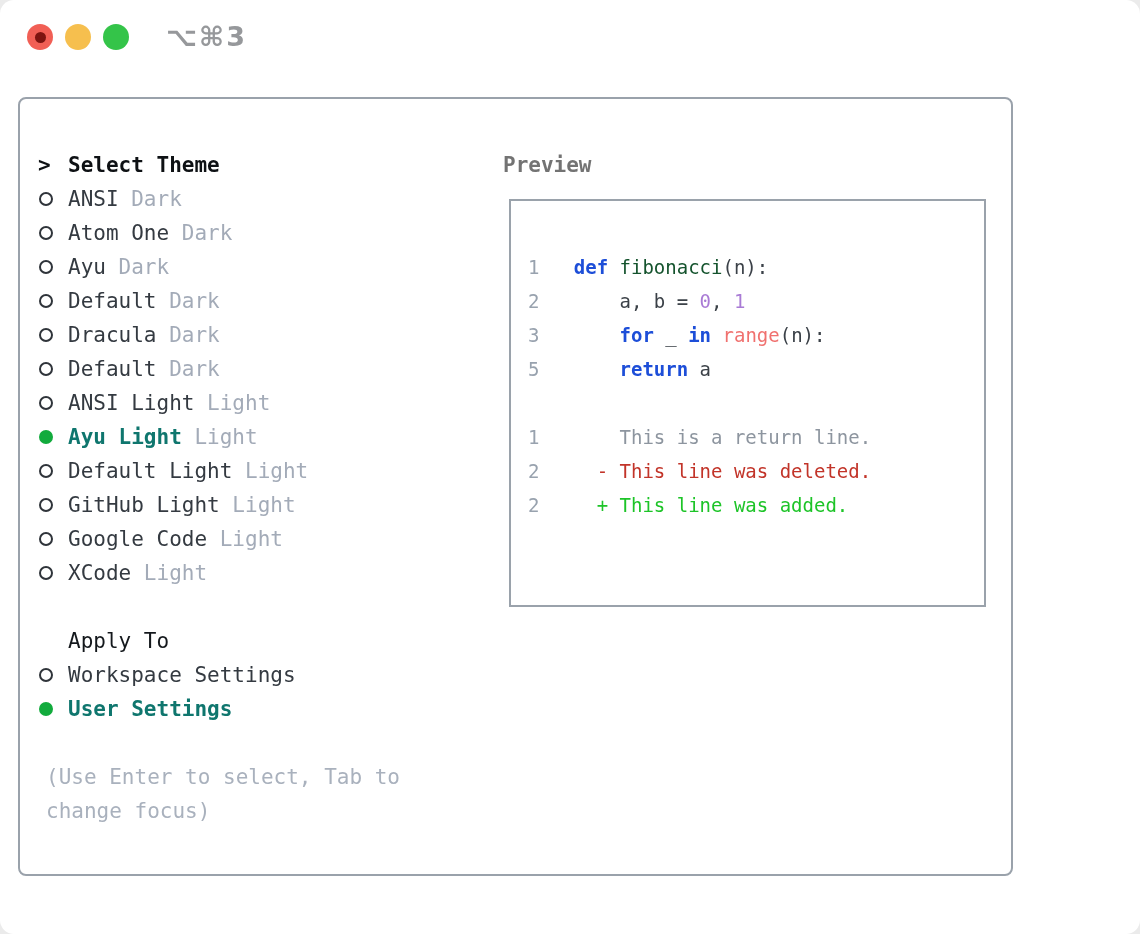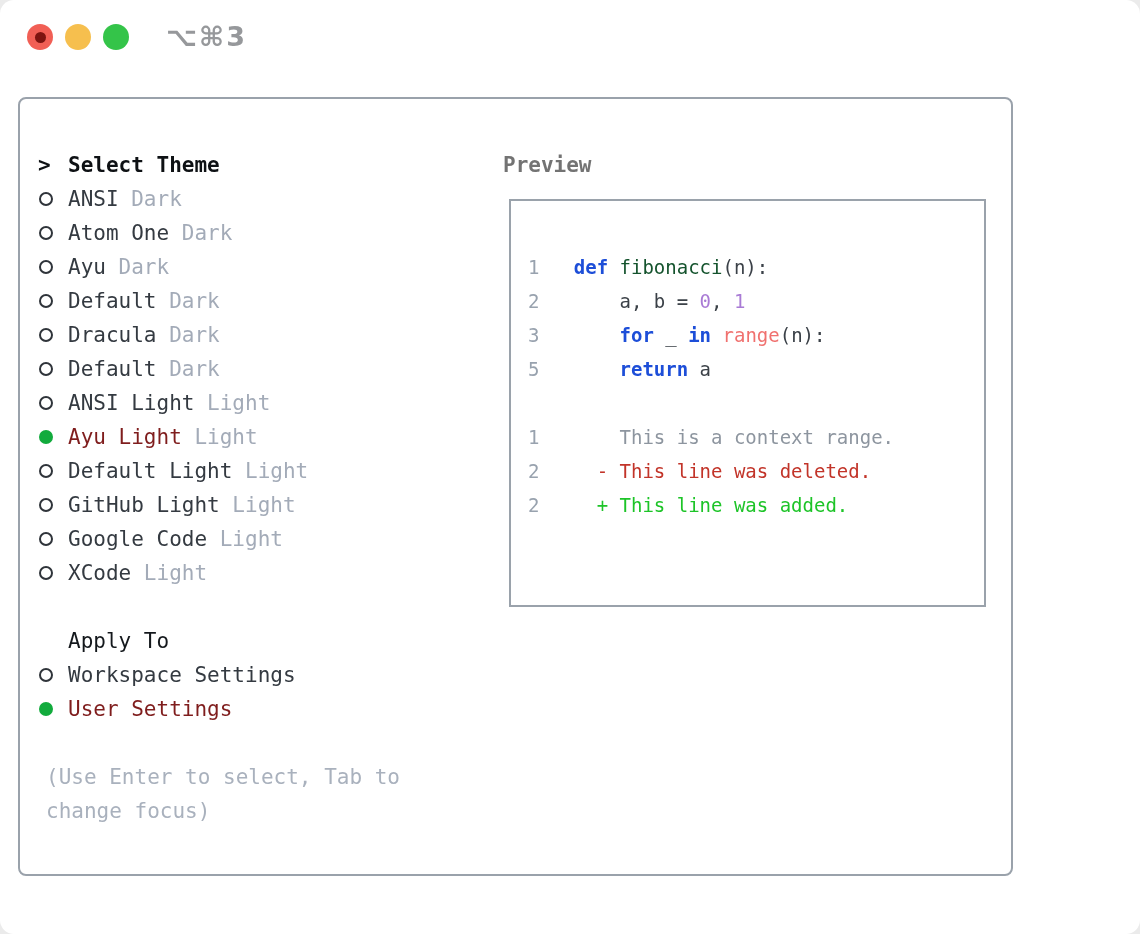--- a/index.html
+++ b/index.html
@@ -32,21 +32,21 @@
   
   .left-col{position:absolute;left:18px;top:49px;width:440px;}
   .row{display:flex;align-items:center;height:34px;font-size:21px;}
   .row span{white-space:pre;}
   .marker{width:30px;display:flex;align-items:center;flex:none;}
   .cursor{color:#0e1114;font-weight:bold;}
   .h-label{color:#0e1114;font-weight:bold;}
   .radio{width:14px;height:14px;border-radius:50%;border:2px solid #2f343a;box-sizing:border-box;margin-left:1px;}
   .radio.on{background:#12ab3d;border-color:#12ab3d;}
   .t-name{color:#343a41;}
-  .t-name.sel{color:#7f1d1d;}
+  .t-name.sel{color:#0f766e;font-weight:bold;}
   .t-variant{color:#a3abb8;}
   .apply-label{color:#14181c;}
   .spacer{height:34px;}
   .hint{
     width:400px;margin-left:8px;font-size:21px;line-height:34px;color:#a9b1bd;
     word-wrap:break-word;
   }
   
   .preview-label{
     position:absolute;left:483px;top:49px;height:34px;line-height:34px;
@@ -180,20 +180,20 @@
 
     <div class="preview-label">Preview</div>
 
     <div class="preview-box">
       <div class="code" id="code-lines">
           <div class="cl"><span class="lineno">1</span><span class="seg-kw">def</span><span class="seg-pl"> </span><span class="seg-fn">fibonacci</span><span class="seg-pl">(n):</span></div>
           <div class="cl"><span class="lineno">2</span><span class="seg-pl">    a, b = </span><span class="seg-numlit">0</span><span class="seg-pl">, </span><span class="seg-numlit">1</span></div>
           <div class="cl"><span class="lineno">3</span><span class="seg-pl">    </span><span class="seg-kw">for</span><span class="seg-pl"> _ </span><span class="seg-kw">in</span><span class="seg-pl"> </span><span class="seg-call">range</span><span class="seg-pl">(n):</span></div>
           <div class="cl"><span class="lineno">5</span><span class="seg-pl">    </span><span class="seg-kw">return</span><span class="seg-pl"> a</span></div>
           <div class="cl"><span class="lineno"></span></div>
-          <div class="cl"><span class="lineno">1</span><span class="seg-ctx">    This is a context range.</span></div>
+          <div class="cl"><span class="lineno">1</span><span class="seg-ctx">    This is a return line.</span></div>
           <div class="cl"><span class="lineno">2</span><span class="seg-del">  - This line was deleted.</span></div>
           <div class="cl"><span class="lineno">2</span><span class="seg-add">  + This line was added.</span></div>
         </div>
     </div>
 
   </div>
 </div>
 
 </body></html>

